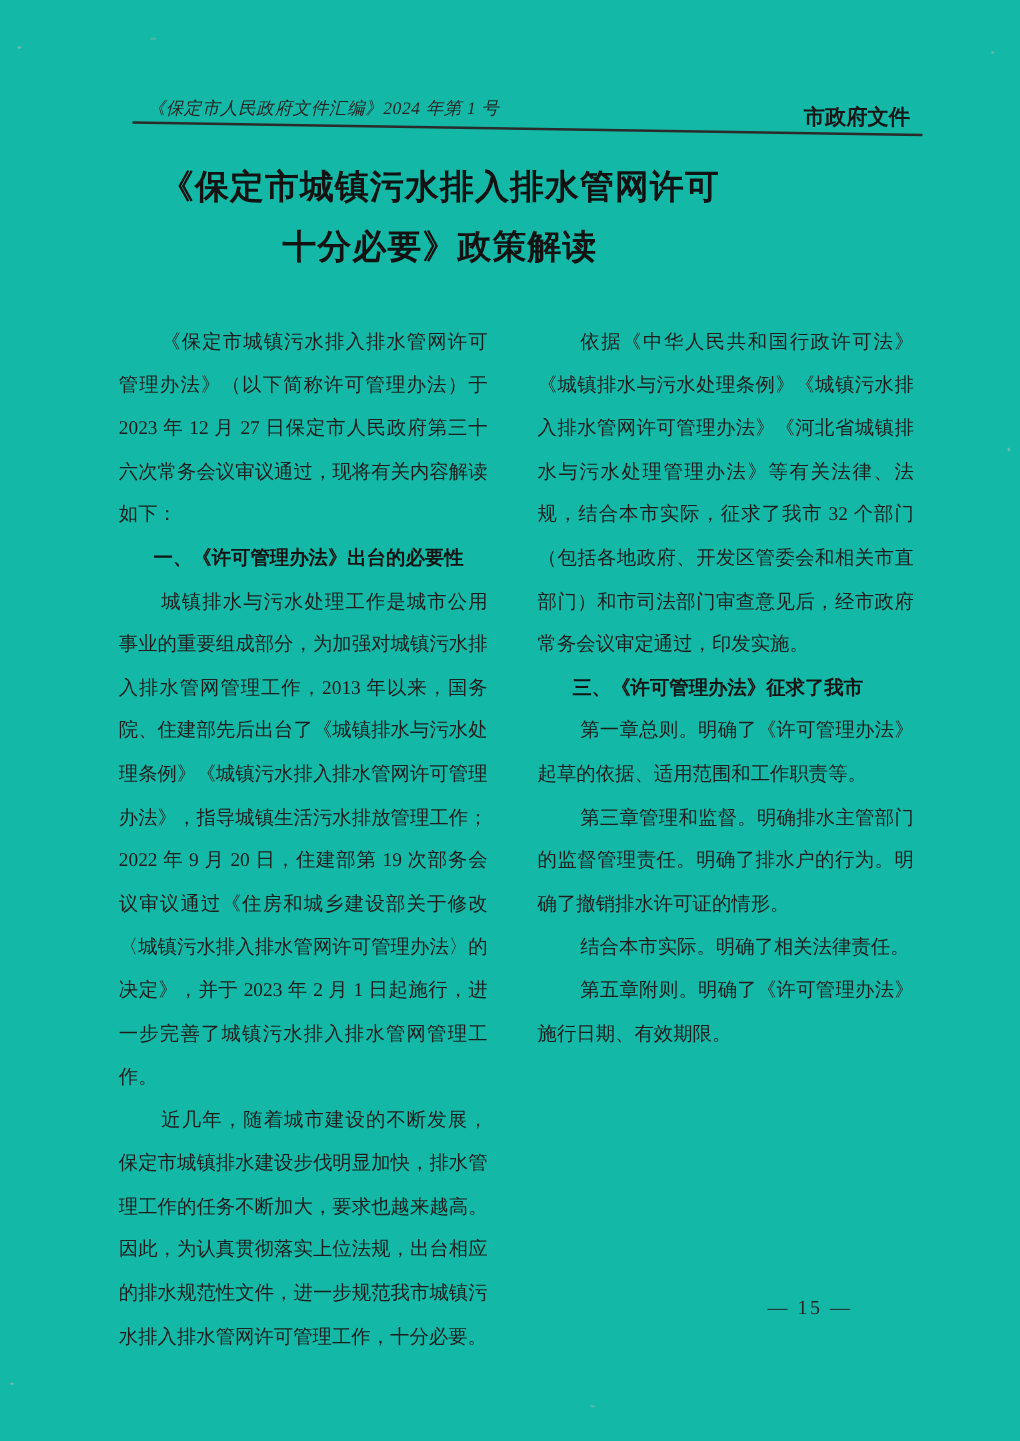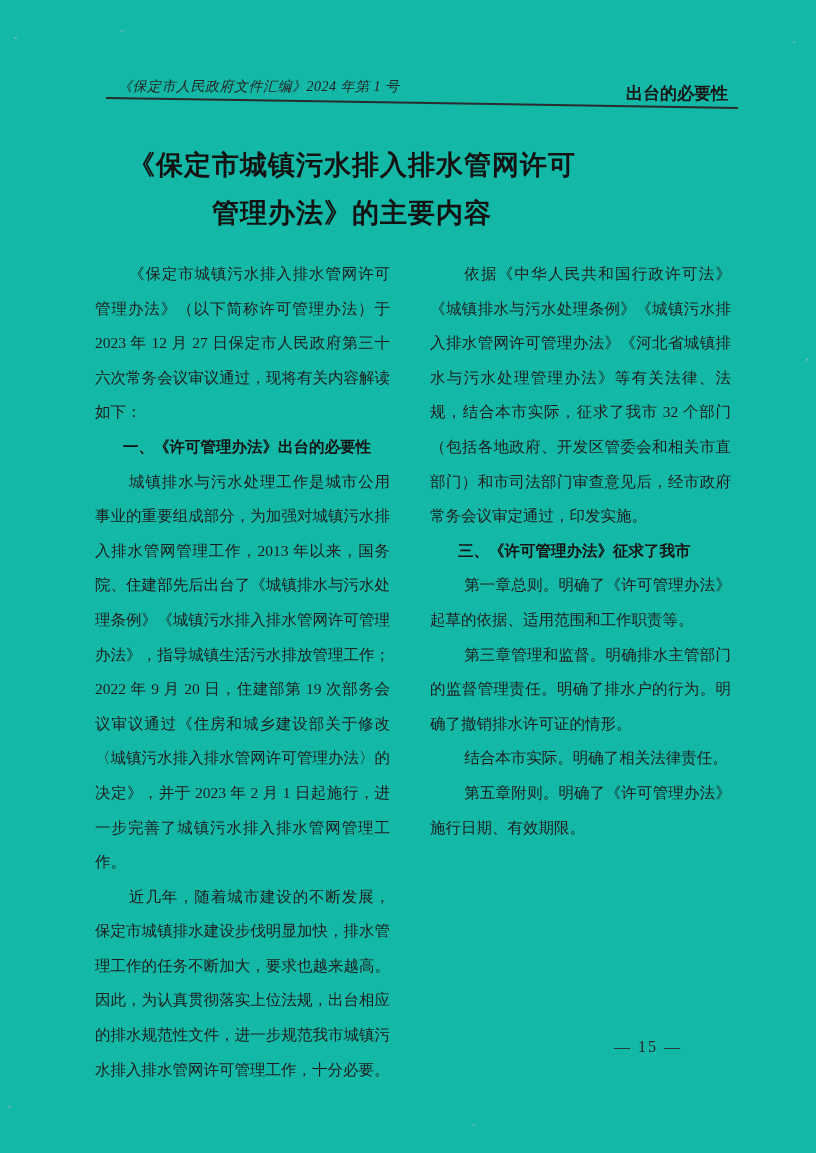--- a/index.html
+++ b/index.html
@@ -46,21 +46,21 @@
     width: 632px;
     height: 2px;
     background: #2b2b2b;
     transform: rotate(0.9deg);
     transform-origin: left center;
   }
   
   .title {
     position: absolute;
     left: 0;
-    top: 141px;
+    top: 125px;
     width: 704px;
     text-align: center;
     font-size: 27px;
     font-weight: bold;
     line-height: 48px;
     color: #121212;
     letter-spacing: 1px;
     font-family: "Liberation Serif", serif;
   }
   
@@ -111,26 +111,26 @@
   .speck.s4 { left: 8px;   top: 1106px; width: 3px; height: 2px; }
   .speck.s5 { left: 472px; top: 1124px; width: 4px; height: 2px; opacity: 0.35; }
   .speck.s6 { left: 120px; top: 30px;   width: 5px; height: 2px; opacity: 0.3; }
 </style>
 </head>
 <body>
 
 <div class="page">
 
   <div class="hdr-left">《保定市人民政府文件汇编》2024 年第 1 号</div>
-  <div class="hdr-right">出台的必要性</div>
+  <div class="hdr-right">市政府文件</div>
   <div class="hdr-rule"></div>
 
   <div class="title">
     <div>《保定市城镇污水排入排水管网许可</div>
-    <div>管理办法》的主要内容</div>
+    <div>十分必要》政策解读</div>
   </div>
 
   <div class="columns">
     <div class="col col-left" id="col-left">
         <p class="para">《保定市城镇污水排入排水管网许可管理办法》（以下简称许可管理办法）于 2023 年 12 月 27 日保定市人民政府第三十六次常务会议审议通过，现将有关内容解读如下：</p>
         <p class="heading">一、《许可管理办法》出台的必要性</p>
         <p class="para">城镇排水与污水处理工作是城市公用事业的重要组成部分，为加强对城镇污水排入排水管网管理工作，2013 年以来，国务院、住建部先后出台了《城镇排水与污水处理条例》《城镇污水排入排水管网许可管理办法》，指导城镇生活污水排放管理工作；2022 年 9 月 20 日，住建部第 19 次部务会议审议通过《住房和城乡建设部关于修改〈城镇污水排入排水管网许可管理办法〉的决定》，并于 2023 年 2 月 1 日起施行，进一步完善了城镇污水排入排水管网管理工作。</p>
         <p class="para">近几年，随着城市建设的不断发展，保定市城镇排水建设步伐明显加快，排水管理工作的任务不断加大，要求也越来越高。因此，为认真贯彻落实上位法规，出台相应的排水规范性文件，进一步规范我市城镇污水排入排水管网许可管理工作，十分必要。</p>
       </div>
     <div class="col col-right" id="col-right">

